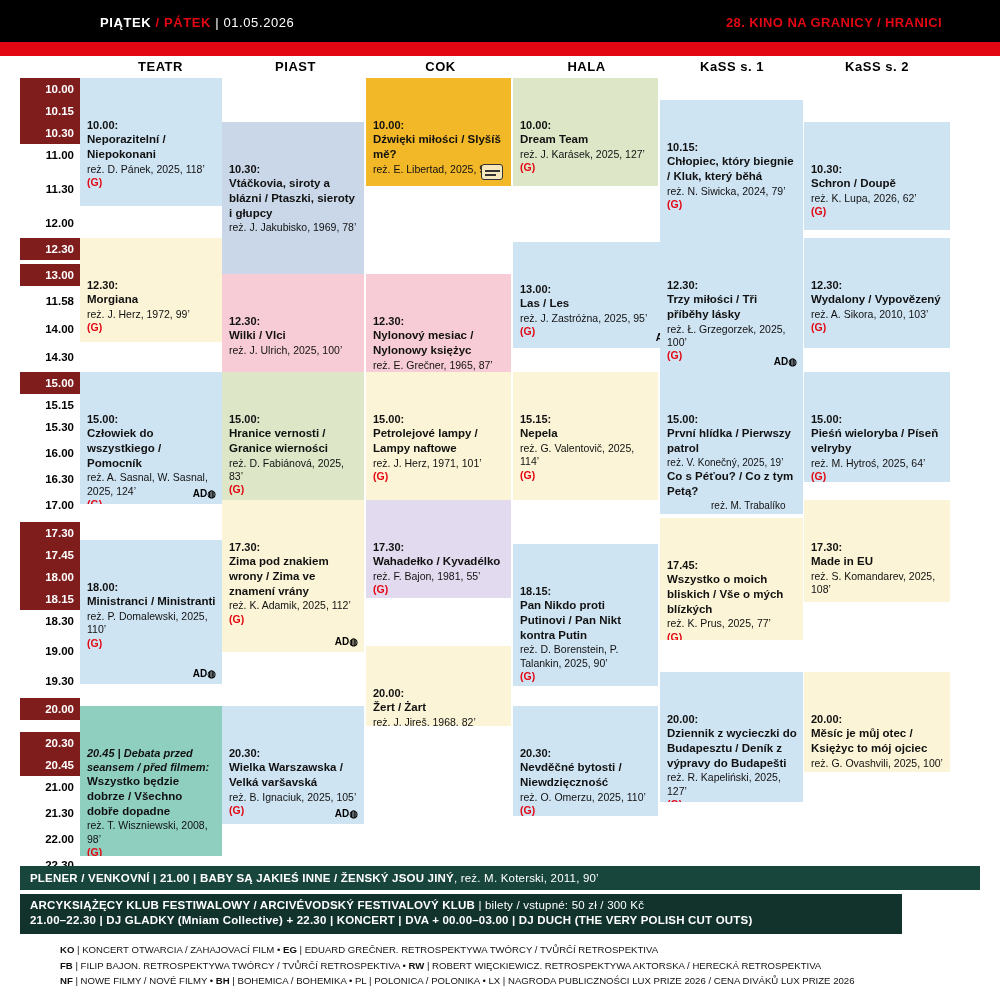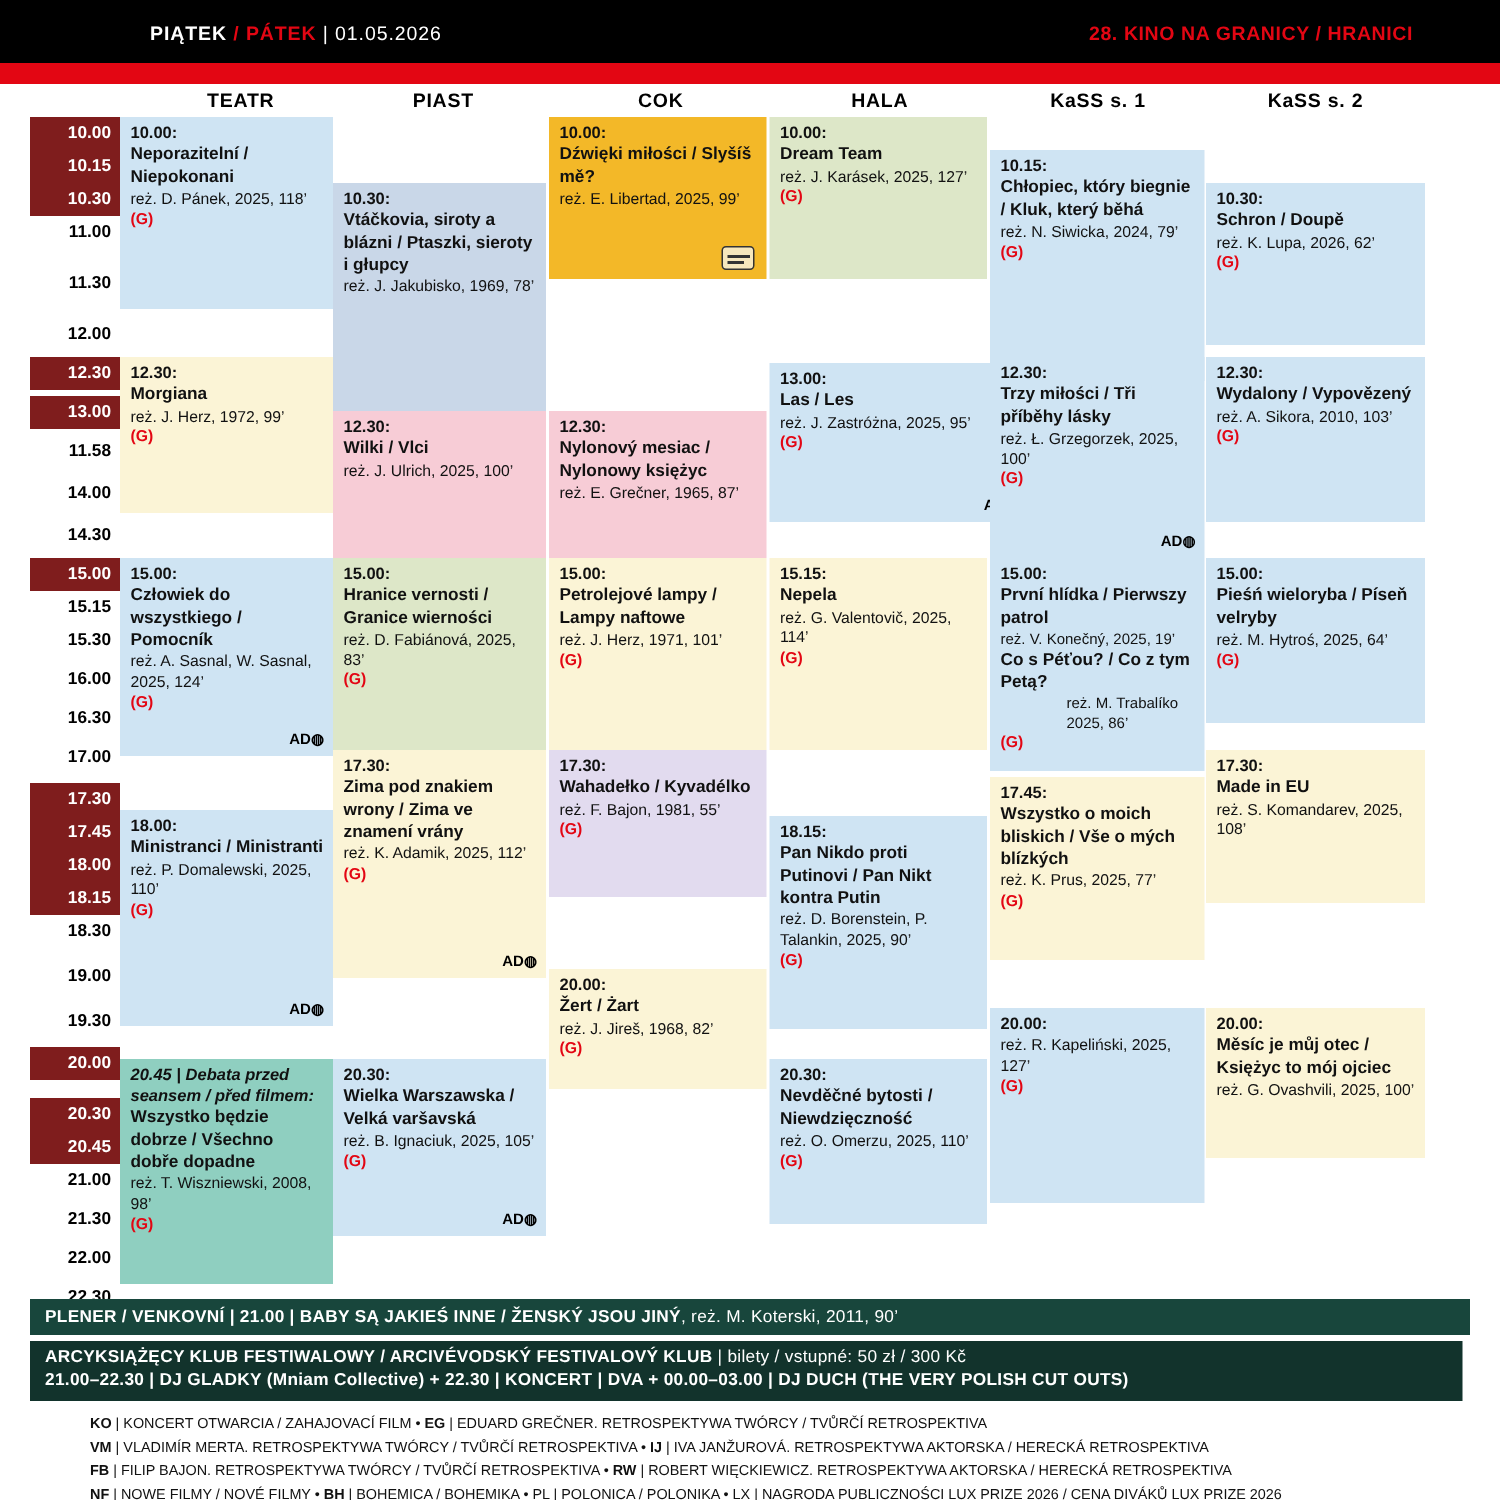--- a/index.html
+++ b/index.html
@@ -49,21 +49,21 @@
   .timelabel.hl { background:#7f1d1d; color:#fff; }
   .timelabel.plain { color:#000; }
 
   .cell {
     position:absolute;
     padding:4px 6px 4px 7px;
     font-size:10.5px;
     line-height:1.28;
     overflow:hidden;
   }
-  .cell .t { font-weight:bold; font-size:11px; display:block; }
+  .cell .t { font-weight:bold; font-size:11px; display:block;margin-top:36px; }
   .cell .ti { font-weight:bold; font-size:11.5px; display:block; }
   .cell .d { display:block; margin-top:1px; }
   .red { color:#e30613; }
   .ad {
     position:absolute; right:6px; bottom:3px;
     font-weight:bold; font-size:10px; color:#000;
   }
   .subicon {
     position:absolute; right:8px; bottom:6px;
     width:22px; height:16px; border:1.5px solid #333; border-radius:3px;
@@ -77,21 +77,21 @@
   }
 
   
   .plener {
     position:absolute; left:20px; top:866px; width:960px; height:24px;
     background:#18463c; color:#fff; font-size:11.5px; font-weight:bold;
     line-height:24px; padding-left:10px; letter-spacing:0.2px;
   }
   .plener .thin { font-weight:normal; }
   .club {
-    position:absolute; left:20px; top:894px; width:955px; height:40px;
+    position:absolute; left:20px; top:894px; width:882px; height:40px;
     background:#12332c; color:#fff; font-size:11.5px; font-weight:bold;
     padding:5px 0 0 10px; letter-spacing:0.2px;
   }
   .club .thin { font-weight:normal; }
   .club .l2 { margin-top:3px; }
 
   .legend {
     position:absolute; left:60px; top:942px; width:930px;
     font-size:9.6px; line-height:1.62; color:#111;
   }
@@ -321,20 +321,21 @@
 
     <div class="cell" style="left:660px; top:462px; width:143px; height:122px; background:#fbf4d6;">
       <span class="t">17.45:</span>
       <span class="ti">Wszystko o moich bliskich / Vše o mých blízkých</span>
       <span class="d">reż. K. Prus, 2025, 77’</span>
       <span class="red" style="font-weight:bold;">(G)</span>
     </div>
 
     <div class="cell" style="left:660px; top:616px; width:143px; height:130px; background:#cfe4f3;">
       <span class="t">20.00:</span>
+      <span class="ti">Dziennik z wycieczki do Budapesztu / Deník z výpravy do Budapešti</span>
       <span class="d">reż. R. Kapeliński, 2025, 127’</span>
       <span class="red" style="font-weight:bold;">(G)</span>
     </div>
 
     <div class="cell" style="left:804px; top:66px; width:146px; height:108px; background:#cfe4f3;">
       <span class="t">10.30:</span>
       <span class="ti">Schron / Doupě</span>
       <span class="d">reż. K. Lupa, 2026, 62’</span>
       <span class="red" style="font-weight:bold;">(G)</span>
     </div>
@@ -375,23 +376,20 @@
       <span>ARCYKSIĄŻĘCY KLUB FESTIWALOWY / ARCIVÉVODSKÝ FESTIVALOVÝ KLUB</span><span class="thin"> | bilety / vstupné: 50 zł / 300 Kč</span>
     </div>
     <div class="l2">21.00–22.30 | DJ GLADKY (Mniam Collective) + 22.30 | KONCERT | DVA + 00.00–03.00 | DJ DUCH (THE VERY POLISH CUT OUTS)</div>
   </div>
 
   <div class="legend">
     <div class="ln">
       <b>KO</b><span> | KONCERT OTWARCIA / ZAHAJOVACÍ FILM • </span><b>EG</b><span> | EDUARD GREČNER. RETROSPEKTYWA TWÓRCY / TVŮRČÍ RETROSPEKTIVA</span>
     </div>
     <div class="ln">
-      <b>VM</b><span> | VLADIMÍR MERTA. RETROSPEKTYWA TWÓRCY / TVŮRČÍ RETROSPEKTIVA • </span><b>IJ</b><span> | IVA JANŽUROVÁ. RETROSPEKTYWA AKTORSKA / HERECKÁ RETROSPEKTIVA</span>
-    </div>
-    <div class="ln">
       <b>FB</b><span> | FILIP BAJON. RETROSPEKTYWA TWÓRCY / TVŮRČÍ RETROSPEKTIVA • </span><b>RW</b><span> | ROBERT WIĘCKIEWICZ. RETROSPEKTYWA AKTORSKA / HERECKÁ RETROSPEKTIVA</span>
     </div>
     <div class="ln">
       <b>NF</b><span> | NOWE FILMY / NOVÉ FILMY • </span><b>BH</b><span> | BOHEMICA / BOHEMIKA • PL | POLONICA / POLONIKA • LX | NAGRODA PUBLICZNOŚCI LUX PRIZE 2026 / CENA DIVÁKŮ LUX PRIZE 2026</span>
     </div>
 
   </div>
 
 </div>
 

